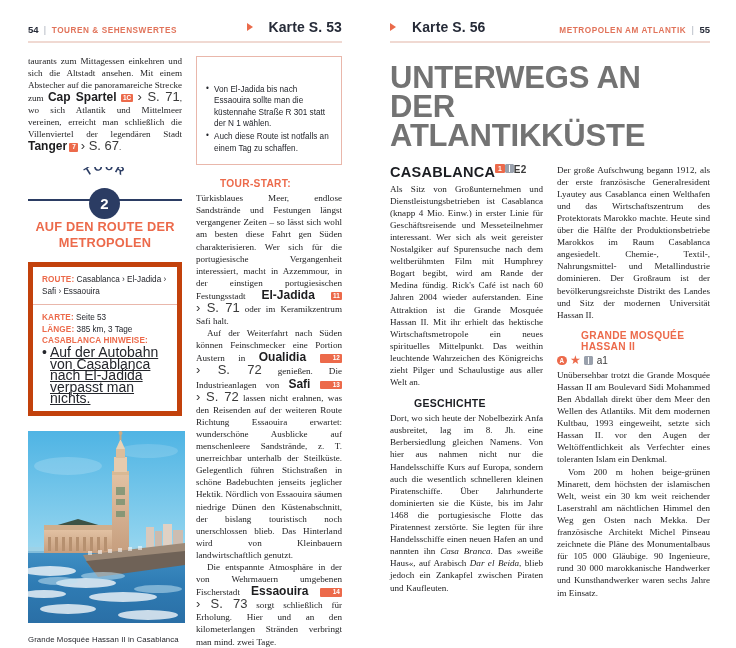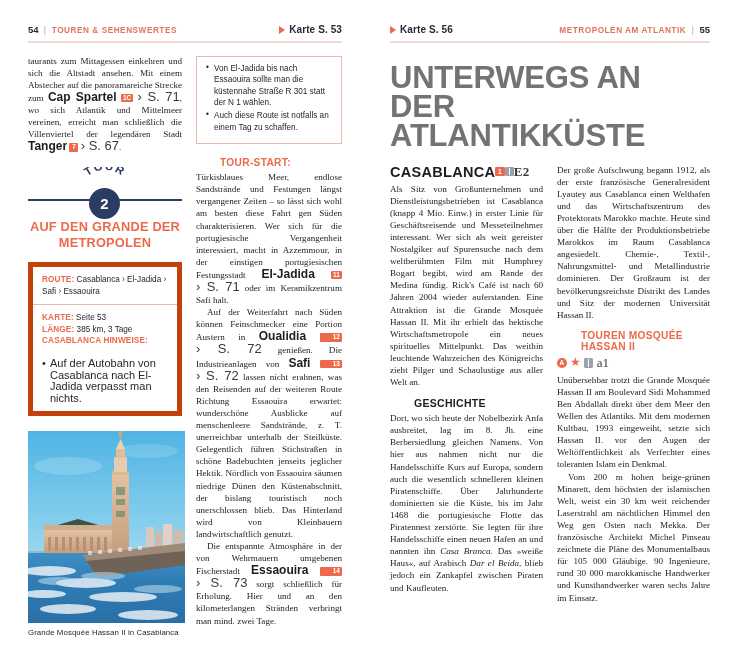--- a/index.html
+++ b/index.html
@@ -20,23 +20,23 @@
     display: flex; align-items: flex-end;
     font-family: "Liberation Sans", sans-serif;
     font-size: 8.2px; letter-spacing: .55px; font-weight: bold;
     height: 13px;
   }
   .runhead .folio { color: #262b38; font-size: 9.5px; letter-spacing: 0; }
   .runhead .sep { color: #c9cdd4; margin: 0 5px; font-size: 9.5px; }
   .runhead .sect { color: #e1735a; }
   .runhead .spacer { flex: 1; }
   .maplink {
-    display: flex; align-items: center; gap: 4px;
+    display: flex; align-items: center; gap: 16px;
     color: #262b38; font-family: "Liberation Sans", sans-serif;
-    font-size: 10px; font-weight: bold; letter-spacing: .1px;
+    font-size: 14px; font-weight: bold; letter-spacing: .1px;
   }
   .tri {
     width: 0; height: 0;
     border-left: 6px solid #ea6a4a;
     border-top: 4px solid transparent;
     border-bottom: 4px solid transparent;
   }
   .headrule { height: 1.6px; background: #f0d9d2; margin-top: 6px; }
 
   
@@ -66,21 +66,21 @@
     font-size: 6.4px; font-weight: bold;
     line-height: 8.5px;
     padding: 0 2.2px; min-width: 9px;
     text-align: center; vertical-align: 1px;
     border-radius: 1px;
   }
 
   
   .tipbox {
     border: 1px solid #e9b7ab;
-    padding: 6px 9px 9px 9px;
+    padding: 27px 9px 9px 9px;
     margin-top: 1px;
   }
   .tipbox ul { list-style: none; }
   .tipbox li {
     font-family: "Liberation Sans", sans-serif;
     font-size: 8.2px; line-height: 11.6px;
     color: #24262c;
     padding-left: 8px; position: relative;
     margin-bottom: 1px;
   }
@@ -121,48 +121,48 @@
   .routebox {
     border: 5px solid #c2410c;
     margin-top: 12px;
     font-family: "Liberation Sans", sans-serif;
   }
   .routebox .rb-sec { padding: 7px 8px 7px 9px; }
   .routebox .divider { height: 1px; background: #e9b7ab; }
   .rb-line { font-size: 8.2px; line-height: 11.4px; color: #24262c; }
   .rb-key { color: #ec6a4b; font-weight: bold; letter-spacing: .15px; }
   .rb-bullet {
-    font-size: 11px; line-height: 11.4px; color: #24262c;
-    padding-left: 8px; position: relative; margin-top: 12px;
+    font-size: 14px; line-height: 11.4px; color: #24262c;
+    padding-left: 8px; position: relative; margin-top: 1px; text-decoration: underline;
   }
   .rb-bullet::before { content: "•"; position: absolute; left: 0; }
 
   
   figure.photo { margin-top: 15px; width: 157px; }
   .ph {
     width: 157px; height: 192px; position: relative; overflow: hidden;
     background: #3ea7d8;
   }
   figcaption {
     font-family: "Liberation Sans", sans-serif;
-    font-size: 7.8px; color: #24262c; margin-top: 5px; letter-spacing: .1px;
+    font-size: 7.8px; color: #24262c; margin-top: 12px; letter-spacing: .1px;
   }
 
   
   .chapter-title {
     font-family: "Liberation Sans", sans-serif;
     font-weight: bold; font-size: 31px; line-height: 29px;
     letter-spacing: -.2px; color: #737373;
     margin-top: 20px; margin-bottom: 14px;
   }
   h2.sechead {
     font-family: "Liberation Sans", sans-serif;
     font-weight: bold; font-size: 14.5px; letter-spacing: .3px;
     color: #1b1d22; margin-bottom: 1px;
-    display: flex; align-items: center; 
+    display: flex; align-items: flex-start; 
   }
   h3.subhead {
     font-family: "Liberation Sans", sans-serif;
     font-weight: bold; font-size: 10.5px; letter-spacing: .3px;
     color: #1b1d22; margin-bottom: 3px; margin-top: 9px; margin-left: 24px;
   }
   h3.subhead.orange { color: #ec6a4b; font-size: 10.2px; }
 
   .badgerow { display: flex; align-items: center; gap: 3.5px; margin-bottom: 3px; }
   .b-num {
@@ -171,22 +171,22 @@
     font-size: 6.8px; font-weight: bold; line-height: 9.5px;
     min-width: 9.5px; text-align: center; border-radius: 1px;
     padding: 0 1.5px;
   }
   .b-grid {
     width: 9px; height: 9.5px; border-radius: 1px;
     background: linear-gradient(90deg,#9aa1ad 0 45%,#ffffff 45% 55%,#9aa1ad 55% 100%);
     border: .5px solid #9aa1ad;
   }
   .b-code {
-    font-family: Liberation Serif, serif;
-    font-size: 13px; color: #3a3a3a;
+    font-family: Liberation Sans, sans-serif;
+    font-size: 10px; color: #3a3a3a;
   }
   .b-circle {
     width: 9.5px; height: 9.5px; border-radius: 50%;
     background: #ec6a4b; color: #fff;
     font-family: "Liberation Sans", sans-serif;
     font-size: 6.3px; font-weight: bold;
     display: flex; align-items: center; justify-content: center;
   }
   .b-star { color: #ec6a4b; font-size: 12px; line-height: 9.5px; }
 </style>
@@ -217,21 +217,21 @@
         <div class="tourblock">
           <div class="tourbadge">
             <div class="rule"></div>
             <svg width="60" height="32" viewBox="0 0 60 32">
               <path id="arcp" d="M 3,30 A 27,27 0 0 1 57,30" fill="none"></path>
               <text><textPath href="#arcp" startOffset="50%" text-anchor="middle">TOUR</textPath></text>
             </svg>
             <div class="circ">2</div>
           </div>
           <div class="tourtitle">
-            <div>AUF DEN GRANDE DER</div>
+            <div>AUF DEN ROUTE DER</div>
             <div>METROPOLEN</div>
           </div>
         </div>
 
         <div class="routebox">
           <div class="rb-sec">
             <div class="rb-line">
               <span class="rb-key">ROUTE:</span>
               <span>Casablanca › El-Jadida › Safi › Essaouira</span>
             </div>
@@ -388,21 +388,21 @@
         </h2>
         <p class="body" style="margin-top:3px">Als Sitz von Großunternehmen und Dienstleistungsbetrieben ist Casablanca (knapp 4 Mio. Einw.) in erster Linie für Geschäftsreisende und Messeteilnehmer interessant. Wer sich als weit gereister Nostalgiker auf Spurensuche nach dem weltberühmten Film mit Humphrey Bogart begibt, wird am Rande der Medina fündig. Rick's Café ist nach 60 Jahren 2004 wieder auferstanden. Eine Attraktion ist die Grande Mosquée Hassan II. Mit ihr erhielt das hektische Wirtschaftsmetropole ein neues spirituelles Mittelpunkt. Das weithin leuchtende Wahrzeichen des Königreichs zieht Pilger und Schaulustige aus aller Welt an.</p>
 
         <h3 class="subhead">GESCHICHTE</h3>
         <p class="body">Dort, wo sich heute der Nobelbezirk Anfa ausbreitet, lag im 8. Jh. eine Berbersiedlung gleichen Namens. Von hier aus nahmen nicht nur die Handelsschiffe Kurs auf Europa, sondern auch die wesentlich schnelleren kleinen Piratenschiffe. Über Jahrhunderte dominierten sie die Küste, bis im Jahr 1468 die portugiesische Flotte das Piratennest zerstörte. Sie legten für ihre Handelsschiffe einen neuen Hafen an und nannten ihn <i>Casa Branca</i>. Das »weiße Haus«, auf Arabisch <i>Dar el Beida</i>, blieb jedoch ein Zankapfel zwischen Piraten und Kaufleuten.</p>
       </div>
 
       <div class="col-r">
         <p class="body">Der große Aufschwung begann 1912, als der erste französische Generalresident Lyautey aus Casablanca einen Welthafen und das Wirtschaftszentrum des Protektorats Marokko machte. Heute sind über die Hälfte der Produktionsbetriebe Marokkos im Raum Casablanca angesiedelt. Chemie-, Textil-, Nahrungsmittel- und Metallindustrie dominieren. Der Großraum ist der bevölkerungsreichste Distrikt des Landes und Sitz der modernen Universität Hassan II.</p>
 
-        <h3 class="subhead orange">TOUREN MOSQUÉE HASSAN II</h3>
+        <h3 class="subhead orange">GRANDE MOSQUÉE HASSAN II</h3>
         <div class="badgerow">
           <span class="b-circle">A</span>
           <span class="b-star">★</span>
           <span class="b-grid"></span>
           <span class="b-code">a1</span>
         </div>
         <p class="body">Unübersehbar trotzt die Grande Mosquée Hassan II am Boulevard Sidi Mohammed Ben Abdallah direkt über dem Meer den Wellen des Atlantiks. Mit dem modernen Kultbau, 1993 eingeweiht, setzte sich Hassan II. vor den Augen der Weltöffentlichkeit als Verfechter eines toleranten Islam ein Denkmal.</p>
         <p class="body">Vom 200 m hohen beige-grünen Minarett, dem höchsten der islamischen Welt, weist ein 30 km weit reichender Laserstrahl am nächtlichen Himmel den Weg gen Osten nach Mekka. Der französische Architekt Michel Pinseau zeichnete die Pläne des Monumentalbaus für 105 000 Gläubige. 90 Ingenieure, rund 30 000 marokkanische Handwerker und Kunsthandwerker waren sechs Jahre im Einsatz.</p>
       </div>
     </div>

